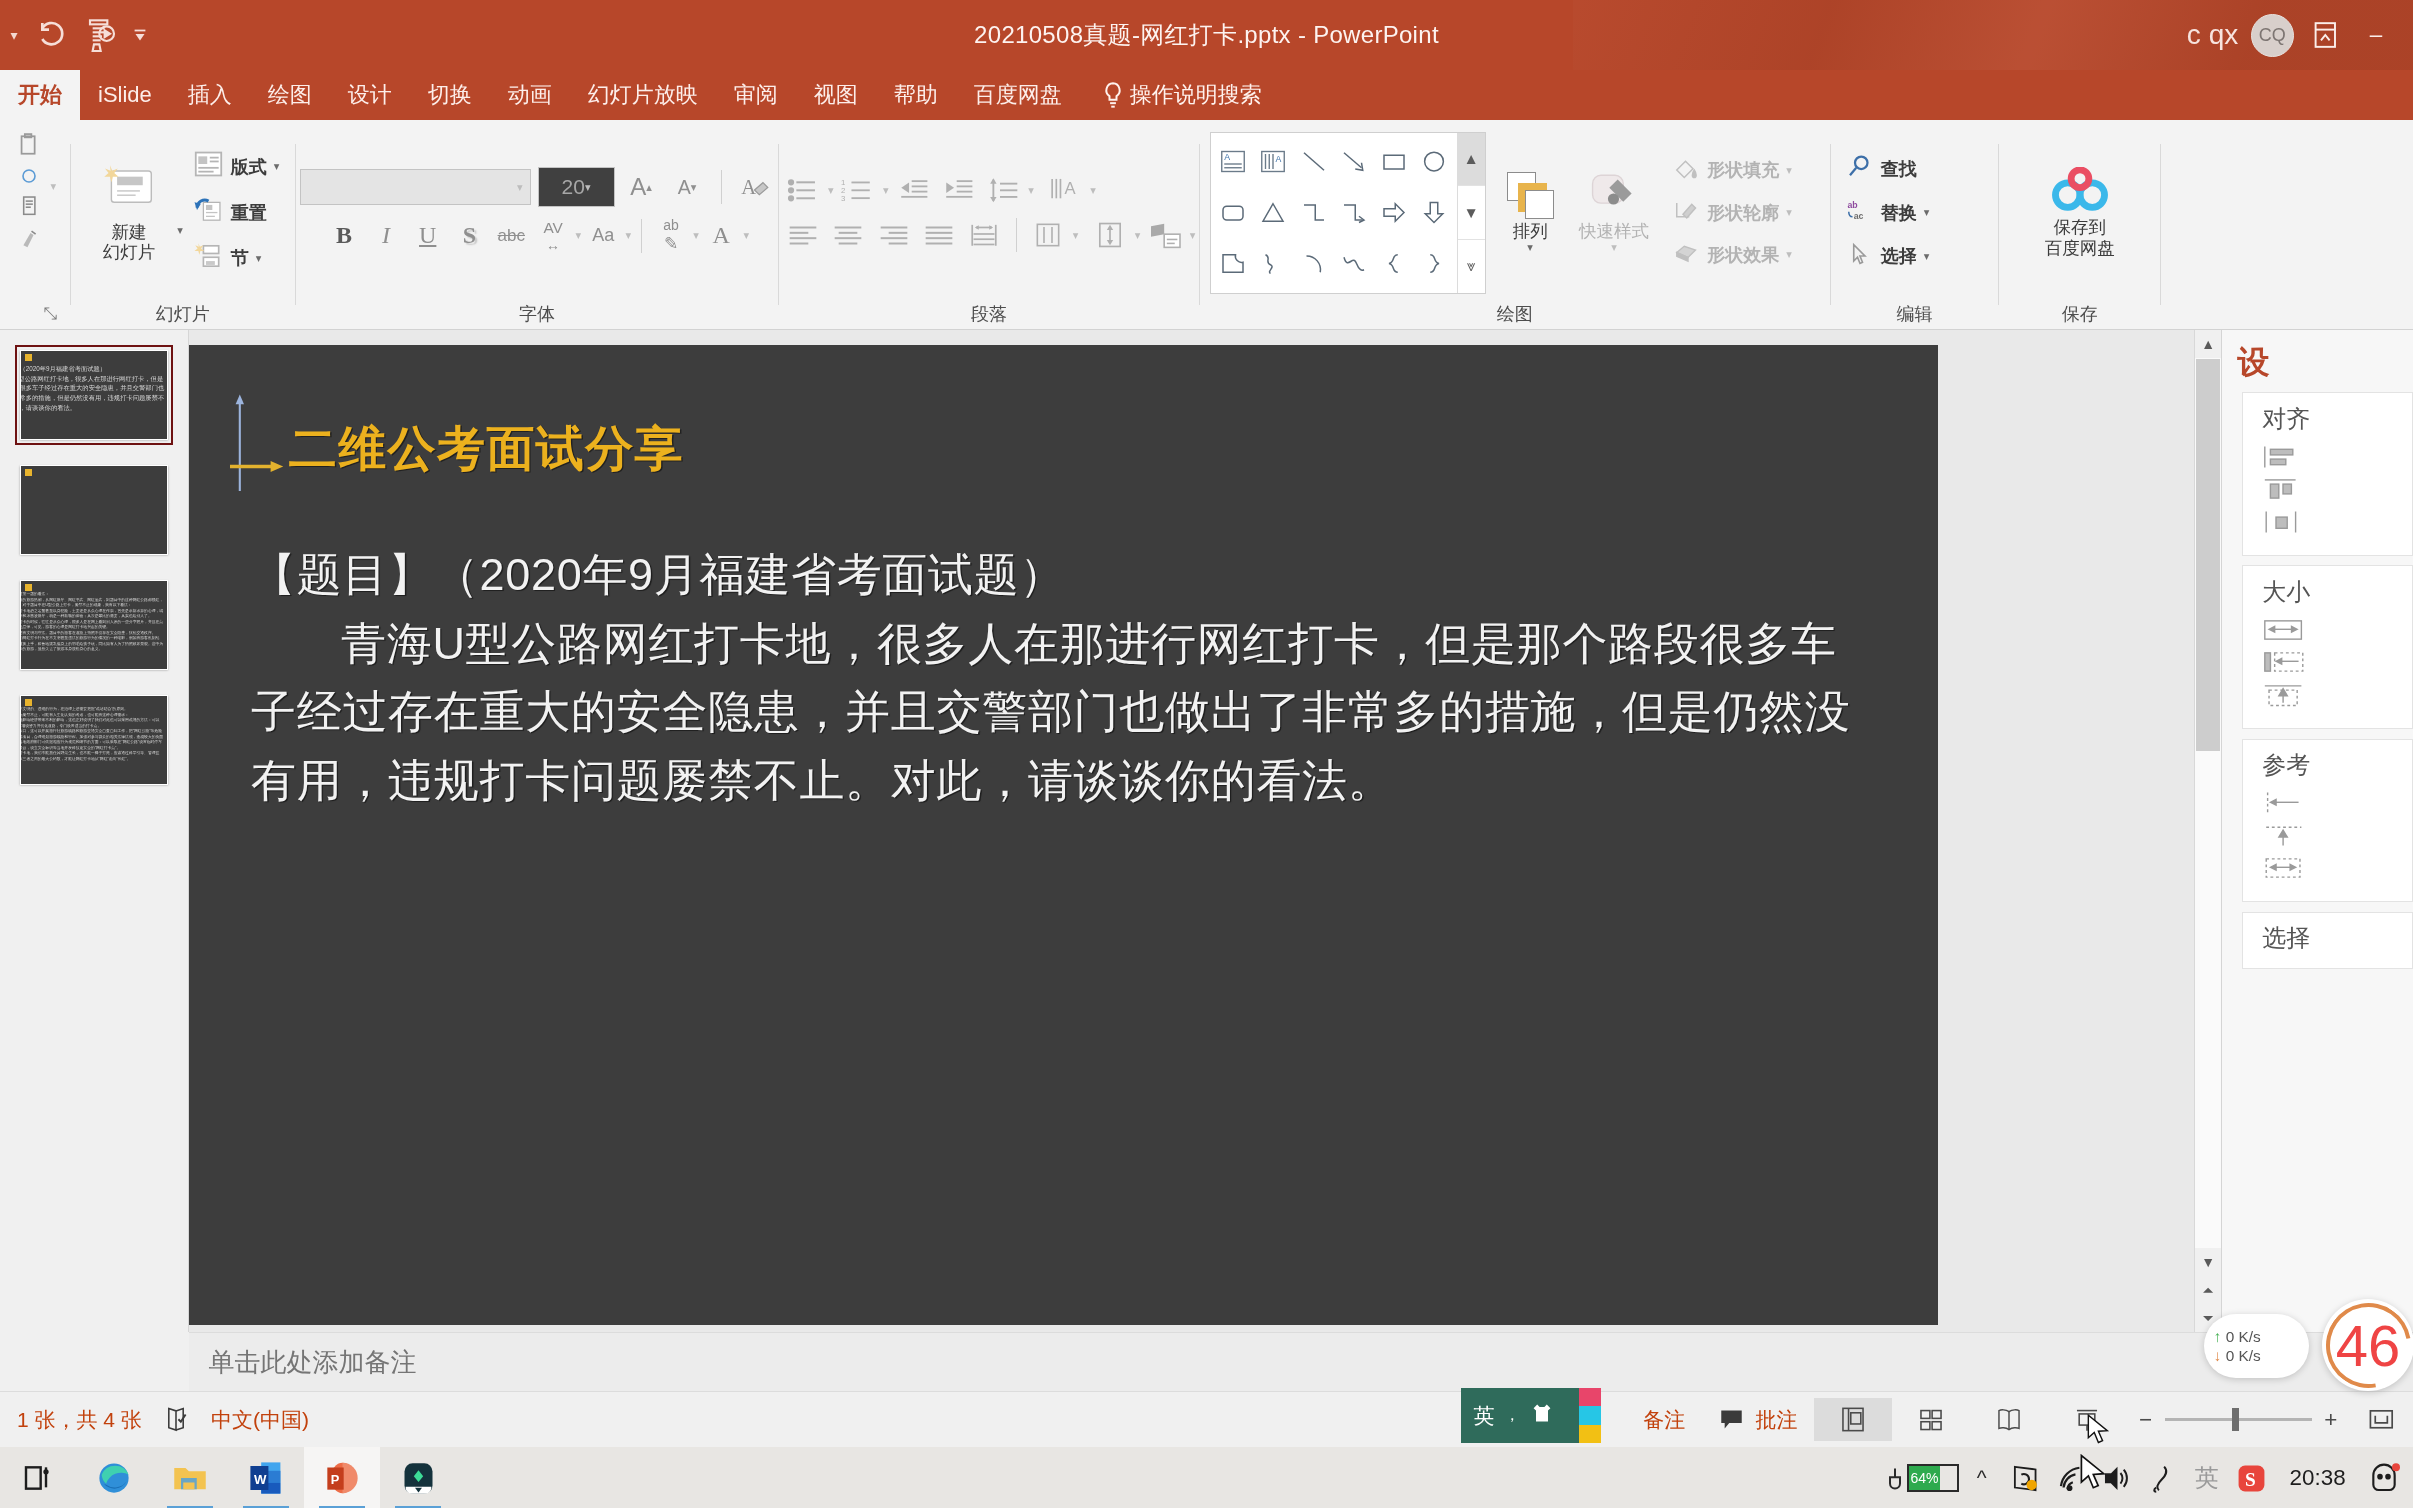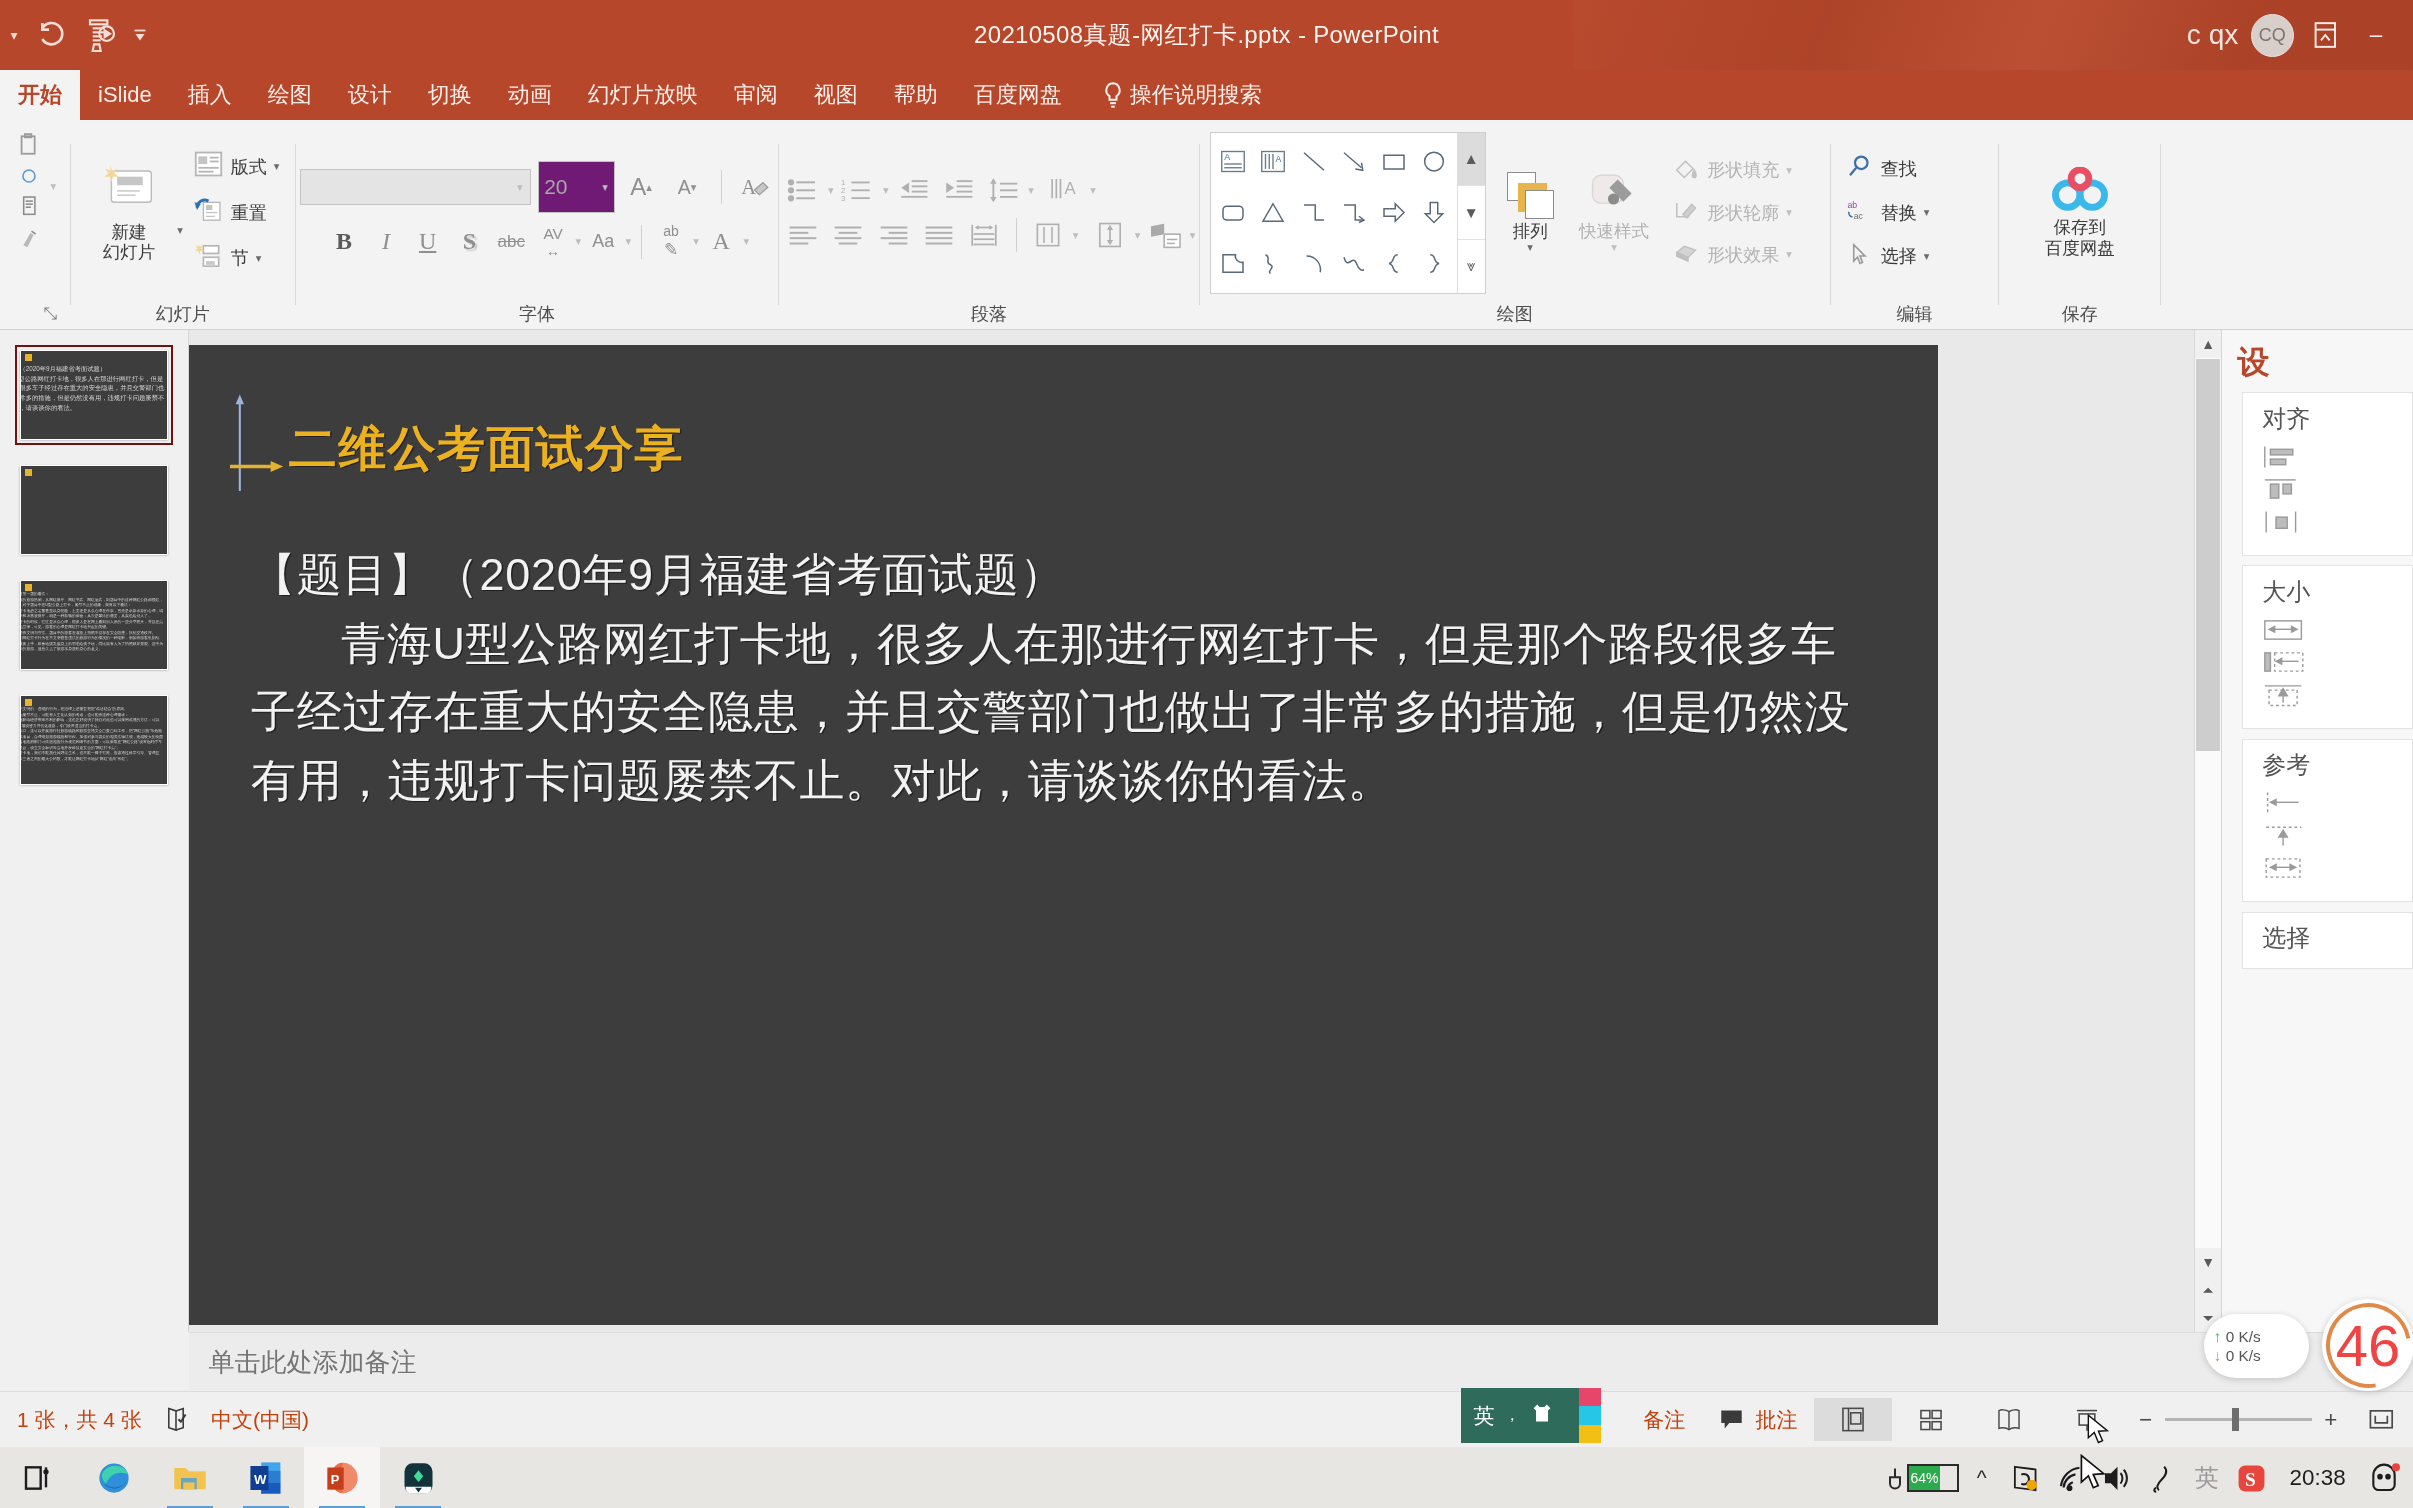--- a/index.html
+++ b/index.html
@@ -68,39 +68,39 @@
   }
   .rg-sep { width:0.7px; background:#d9d9d9; height:161px; align-self:center; }
   .rg-dialog { position:absolute; right:8.4px; bottom:5.6px; width:18px; height:18px; color:#777; font-size:17px; line-height:15.4px;}
 
   .btn-big {
     display:flex; flex-direction:column; align-items:center; justify-content:center;
     padding:4.2px 7px; color:#3c3c3c; font-size:17.5px; line-height:1.18; text-align:center;
   }
   .btn-small {
     display:flex; align-items:center; gap:7px; padding:4.2px 5.6px;
-    color:#3c3c3c; font-size:18px; white-space:nowrap;
+    color:#3c3c3c; font-size:18px; white-space:nowrap;font-weight:bold;
   }
   .cb-dis { color:#b3b3b3 !important; }
   .caret { font-size:11.2px; color:#6b6b6b; }
   .caret.dis { color:#bdbdbd; }
 
   
   .clip-col { display:flex; flex-direction:column; gap:4.2px; padding-left:4.2px;}
 
   
   .font-row1 { display:flex; align-items:center; gap:7px; }
   .font-name-box {
     width:231px; height:36px; background:#e4e4e4; border:0.7px solid #c3c3c3;
     display:flex; align-items:center; justify-content:flex-end; padding-right:7px;
     color:#9a9a9a; font-size:15.4px;
   }
   .font-size-box {
-    width:77px; height:52px; background:#701a75; border:0.7px solid #c3c3c3;
-    display:flex; align-items:center; justify-content:space-between; padding:0 5.6px;
+    width:77px; height:40px; background:#404040; border:0.7px solid #c3c3c3;
+    display:flex; align-items:center; justify-content:center; padding:0 5.6px;
     color:#a7a7a7; font-size:21px;
   }
   .font-row2 { display:flex; align-items:center; gap:2.8px; margin-top:9.8px; }
   .fbtn { width:39px; height:38px; display:flex; align-items:center; justify-content:center;
           font-size:24px; color:#8f8f8f; }
   .fbtn.on { color:#5a5a5a; }
   .vdiv { width:0.7px; height:34px; background:#d0d0d0; margin:0 7px; }
 
   
   .para-grid { display:flex; flex-direction:column; gap:7px; }

